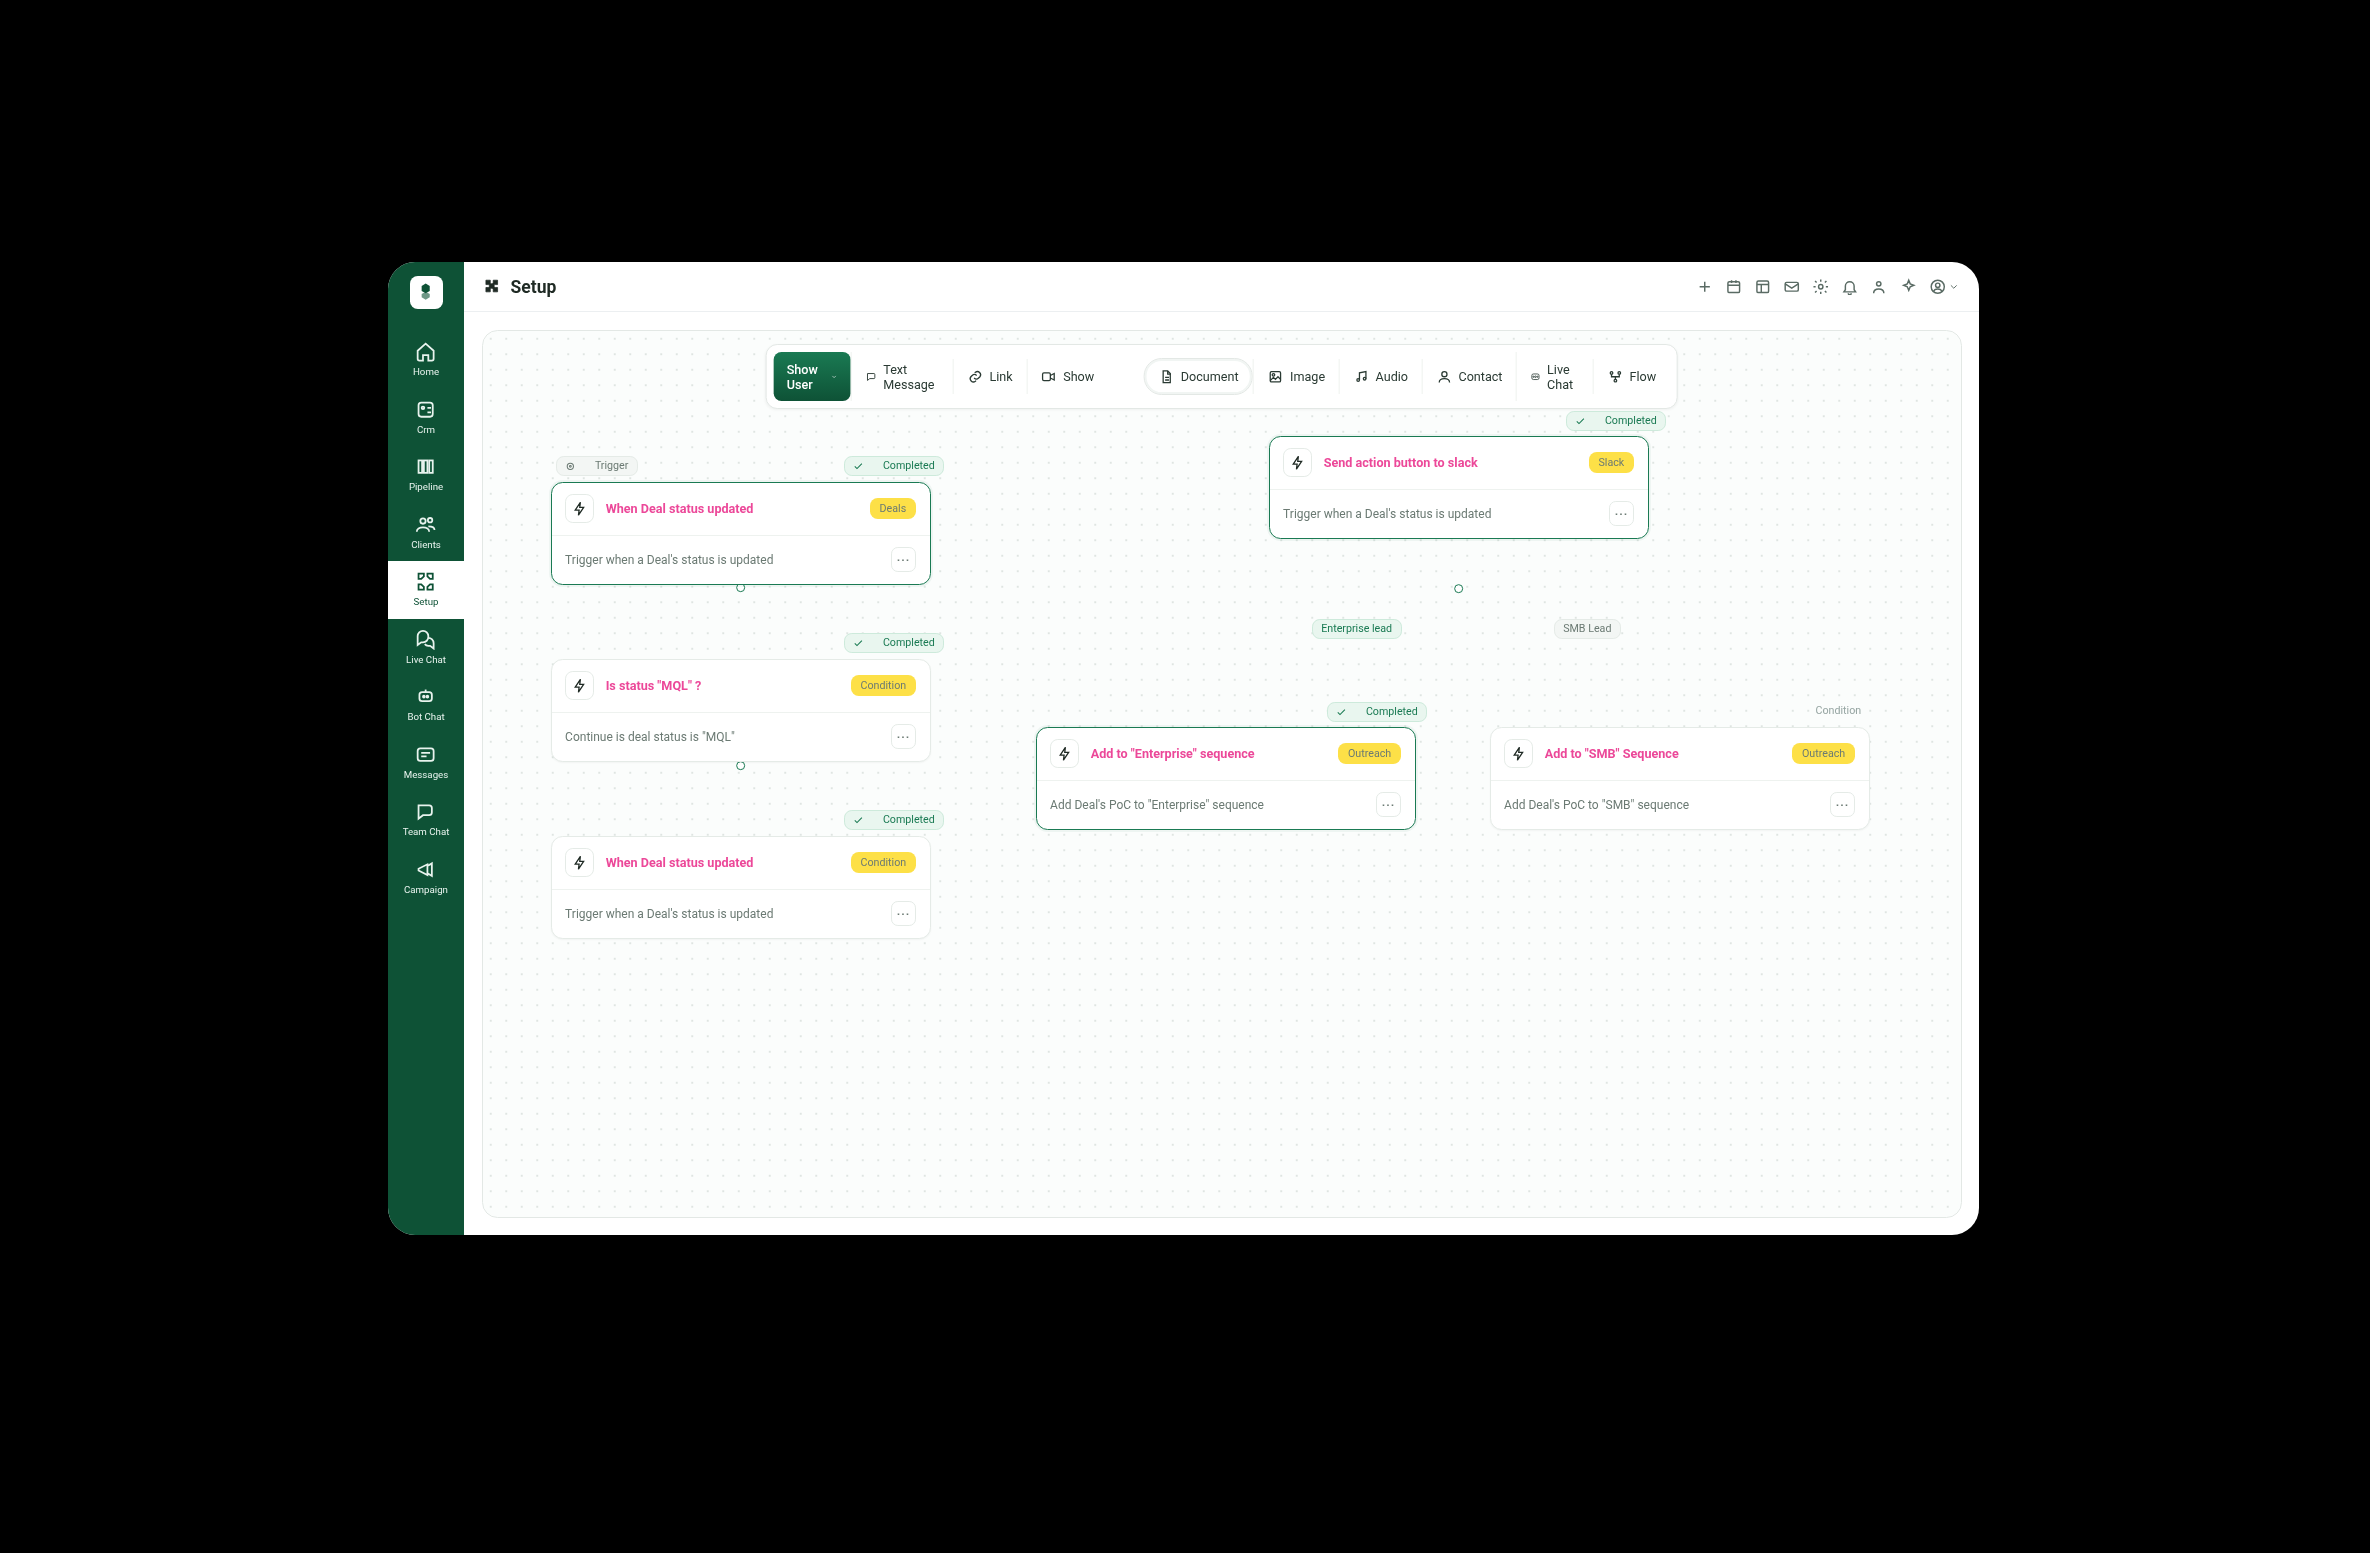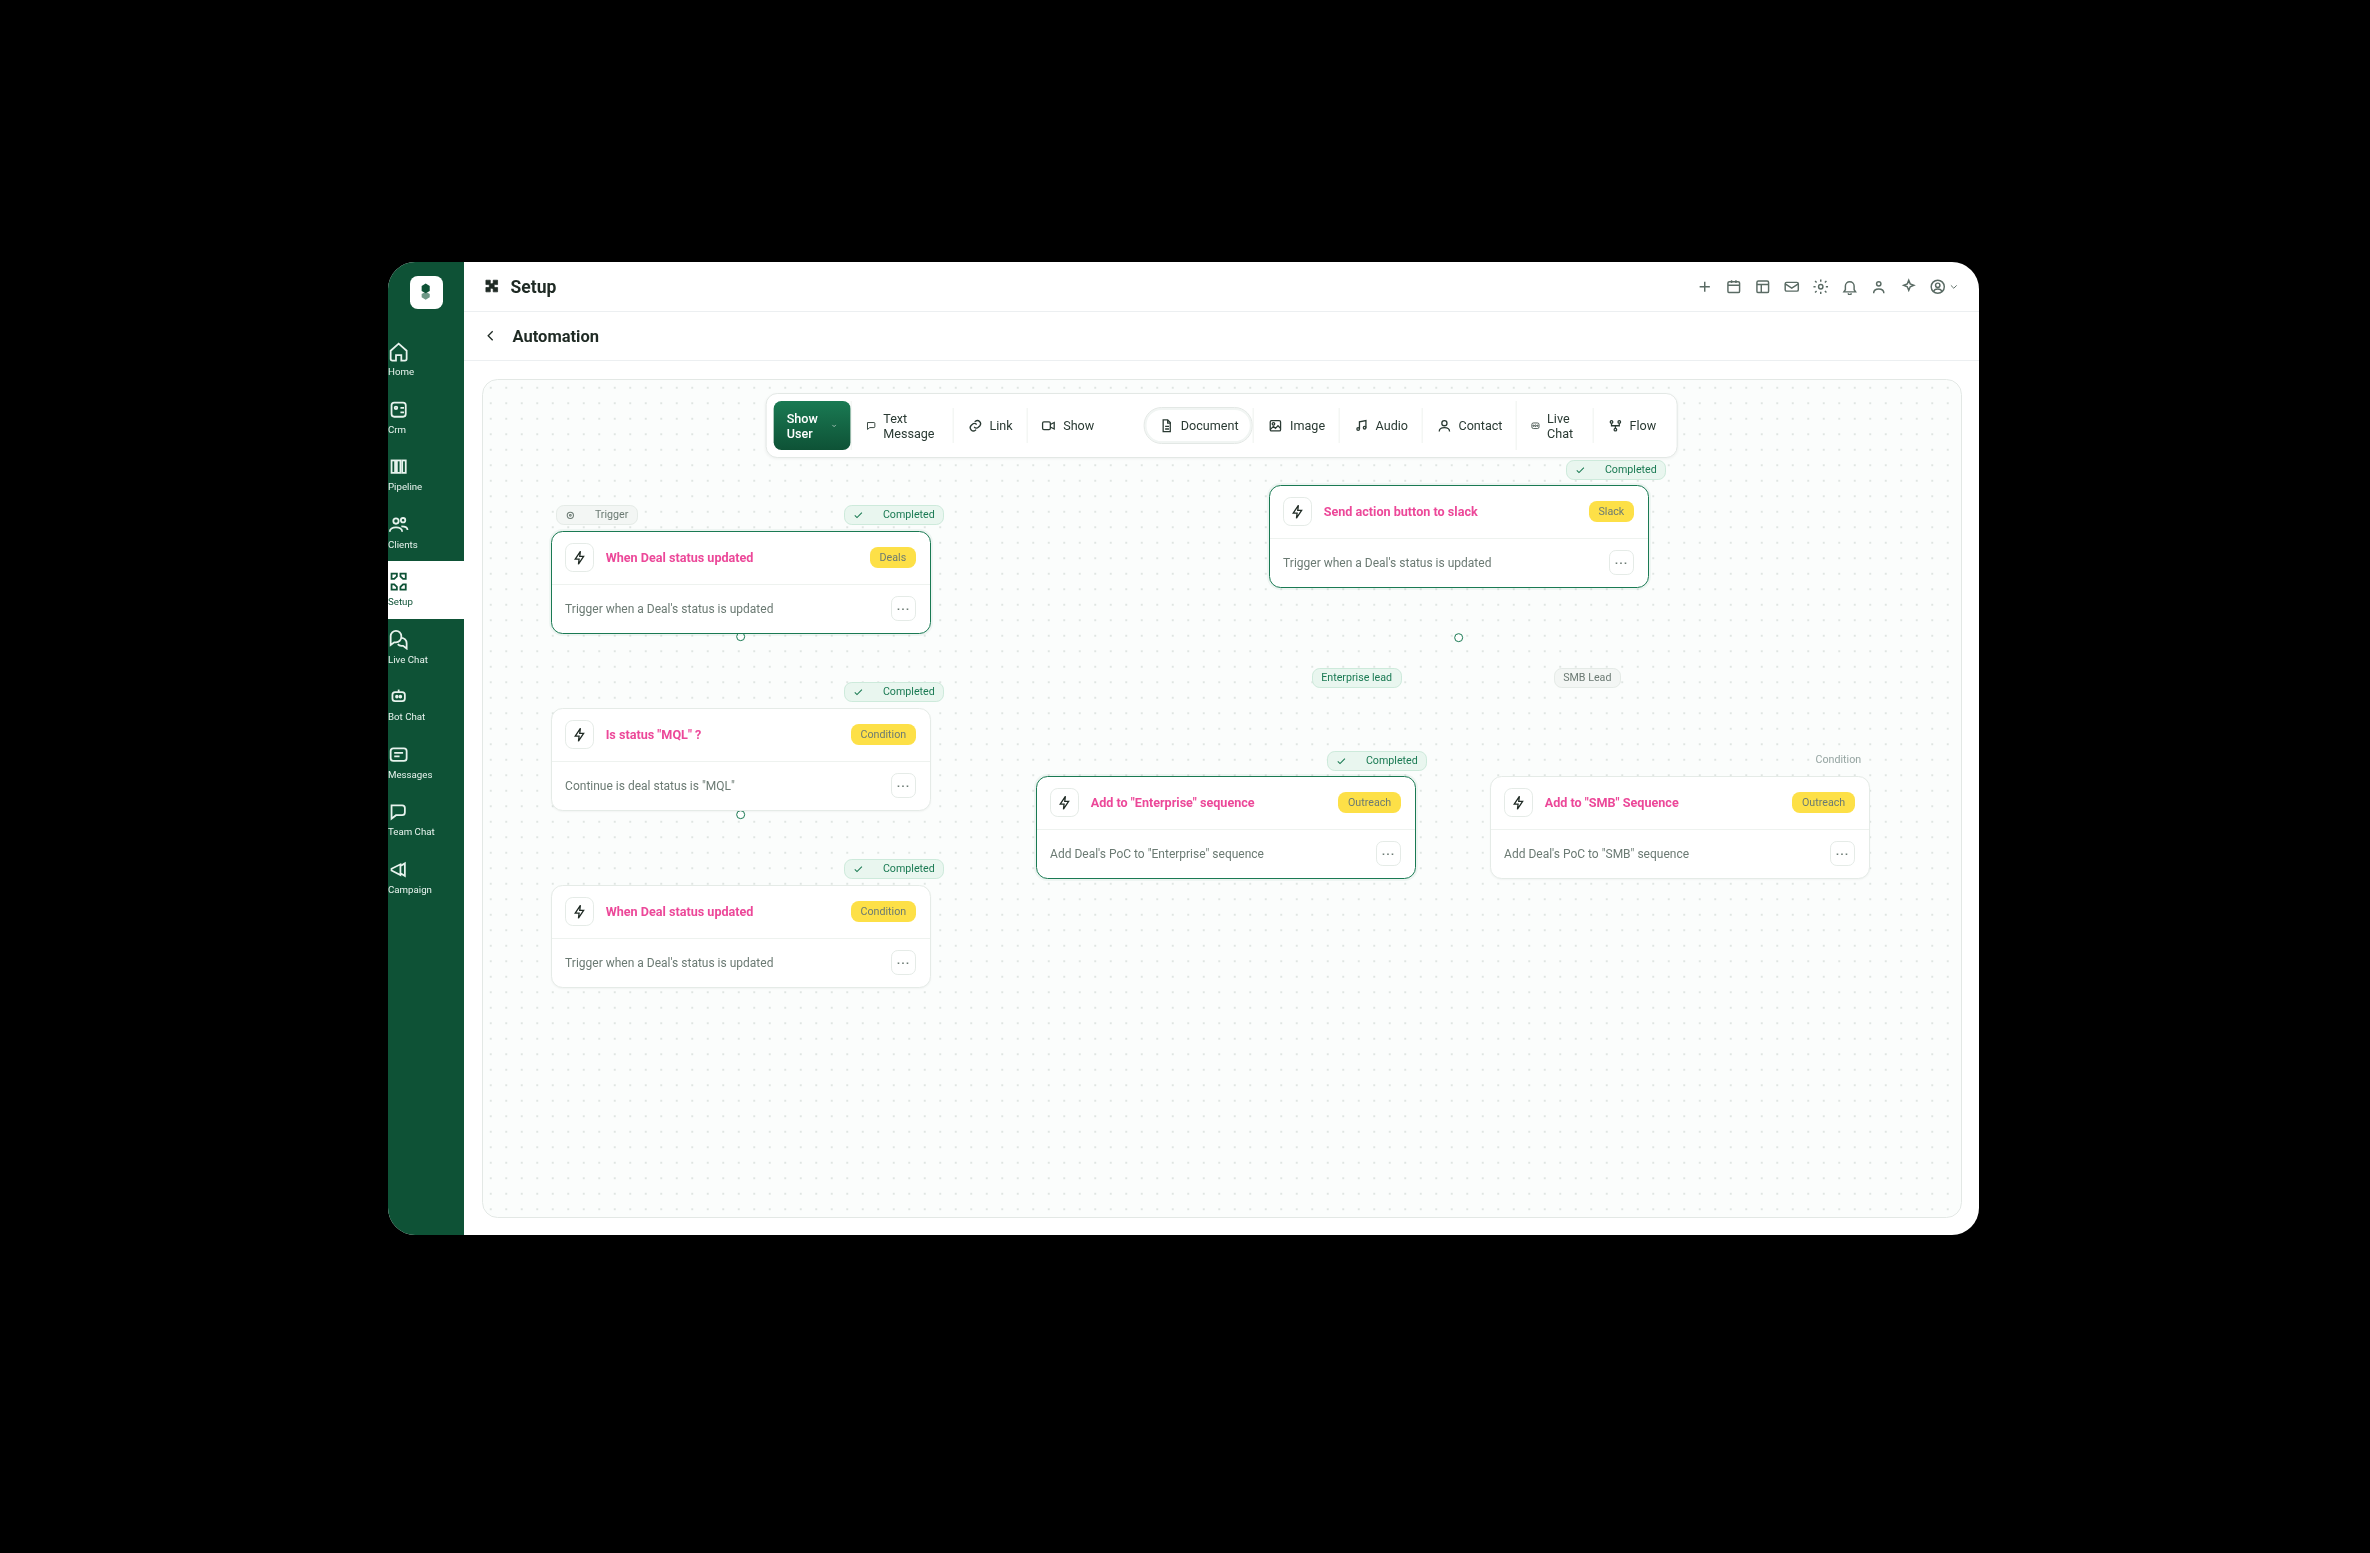--- a/index.html
+++ b/index.html
@@ -26,21 +26,21 @@
   }
   .logo-slot {
     width: 33px; height: 33px;
     background: #fff; border-radius: 7.8px;
     display:flex; align-items:center; justify-content:center;
     margin-bottom: 23px;
   }
   .logo-slot svg { width:19.4px; height:19.4px; }
   .nav-item {
     width: 100%; padding: 9.7px 0 11.6px;
-    display:flex; flex-direction:column; gap:3.9px;
+    display:flex; flex-direction:column; align-items:center; gap:3.9px;
     color: #e8f3ee; font-size: 9.7px;
     cursor: pointer;
   }
   .nav-item svg { width:21.3px; height:21.3px; stroke:#e8f3ee; fill:none; stroke-width:2; }
   .nav-item.active {
     background:#fff; color:#0e5236;
   }
   .nav-item.active svg { stroke:#0e5236; }
 
   
@@ -296,26 +296,20 @@
               <circle cx="12" cy="10" r="3"></circle>
               <path d="M6 19c1-3 4-4 6-4s5 1 6 4"></path>
             </svg>
           <svg class="hicon" style="width:11.6px;height:11.6px" viewBox="0 0 24 24">
               <path d="M6 9l6 6 6-6"></path>
             </svg>
         </div>
       </div>
     </div>
 
-    <div class="subheader">
-      <svg viewBox="0 0 24 24">
-          <path d="M15 5l-7 7 7 7"></path>
-        </svg>
-      <span>Automation</span>
-    </div>
 
     <div class="canvas-wrap">
       <div class="canvas">
 
         <div class="toolbar">
           <div class="dropdown-btn">
             <span>Show User</span>
             <svg viewBox="0 0 24 24">
                 <path d="M6 9l6 6 6-6"></path>
               </svg>

